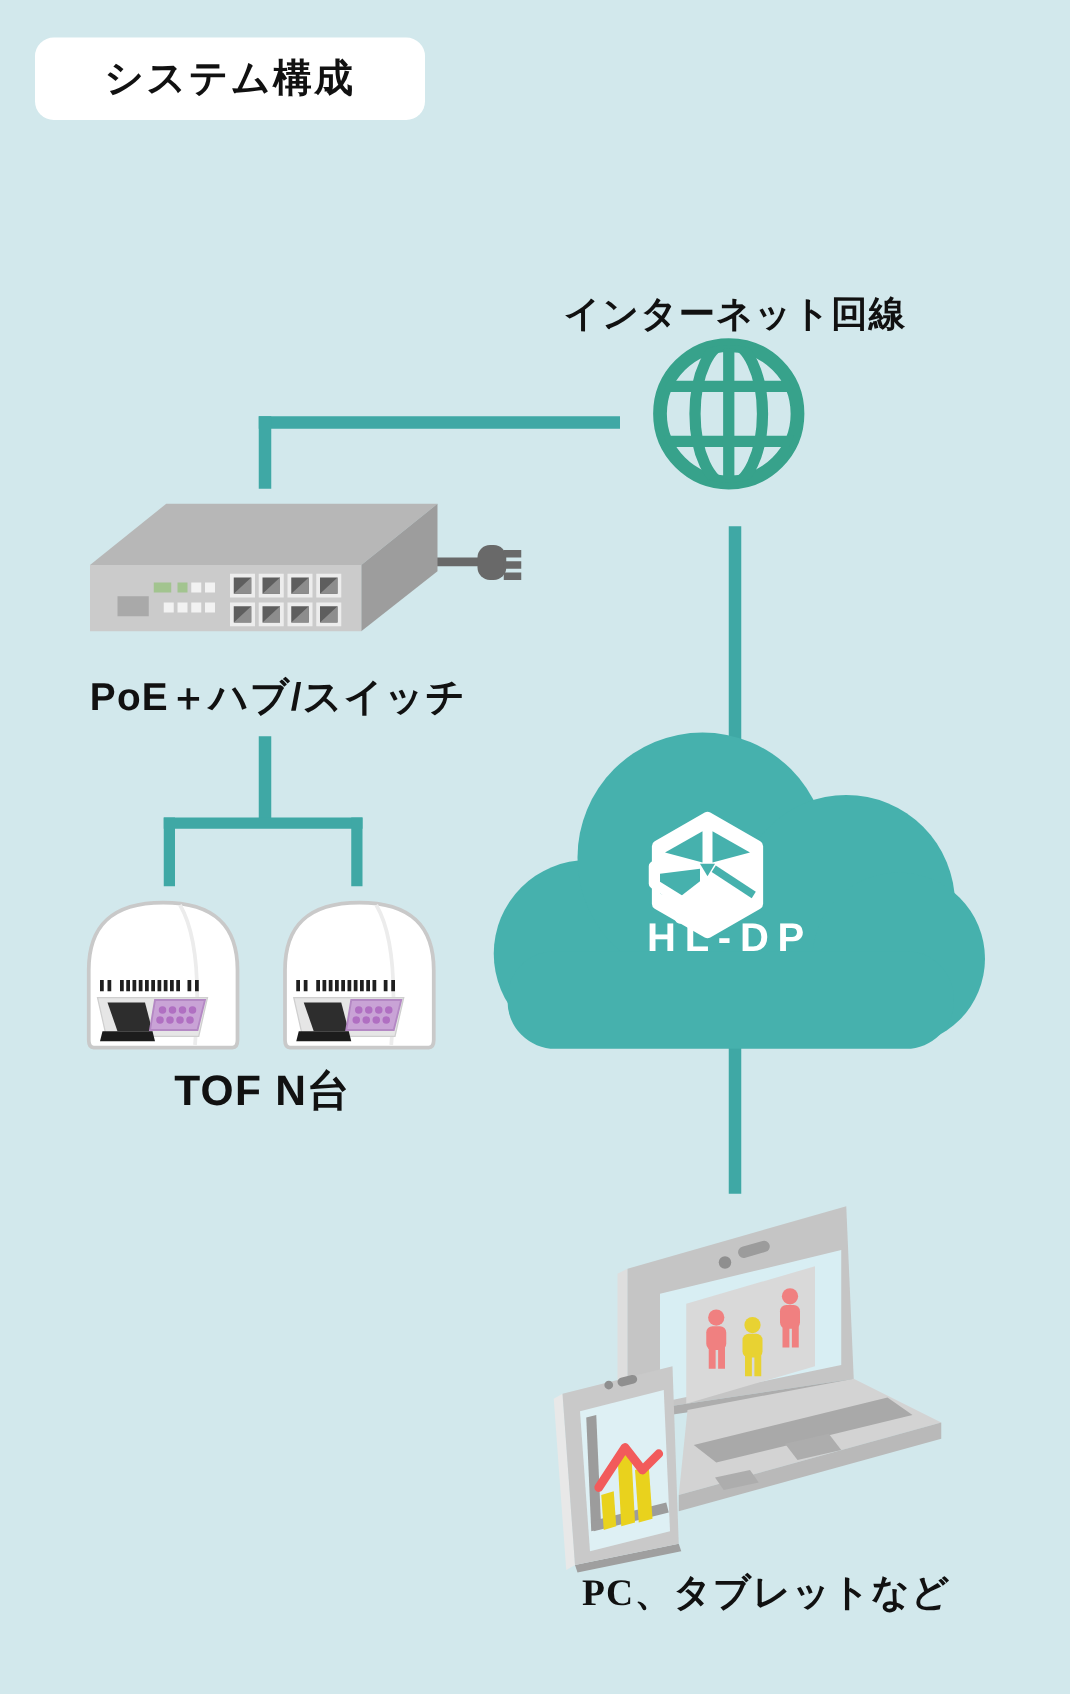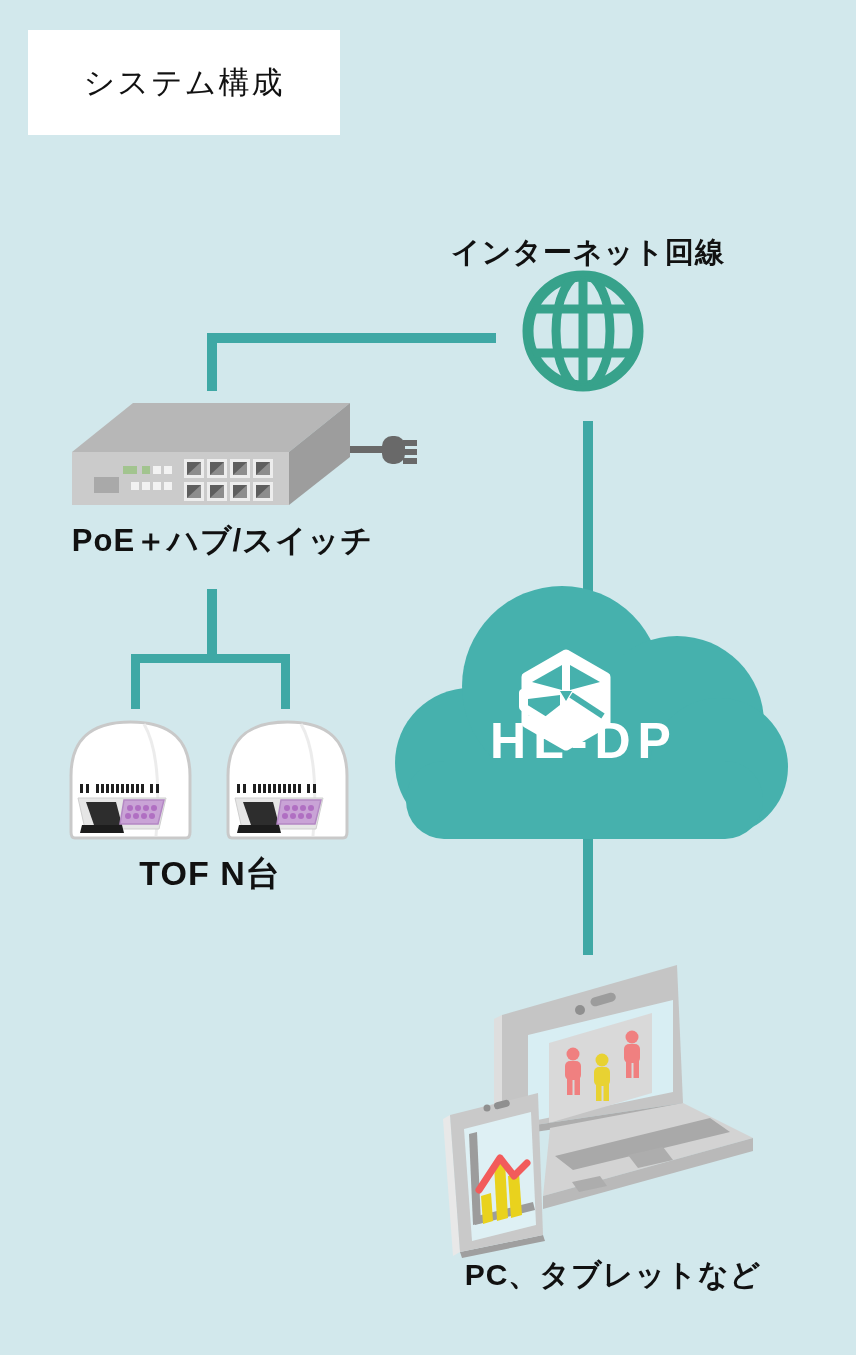--- a/index.html
+++ b/index.html
@@ -11,29 +11,30 @@
   }
   #diagram{position:relative;width:856px;height:1355px;background:var(--background,#d2e8ec);}
   .abs{position:absolute;}
   .conn{position:absolute;background:var(--connector,#3fa8a5);}
   .lbl{
     position:absolute;color:var(--text,#111);
     font-weight:bold;text-align:center;line-height:1.25;
     letter-spacing:1px;
   }
   .title-box{
-    position:absolute;left:28px;top:30px;width:312px;height:105px;
+    position:absolute;left:28px;top:30px;width:312px;height:66px;
     background:var(--title_box,#ffffff);
     display:flex;align-items:center;justify-content:center;
-    font-size:31px;font-weight:normal;color:var(--text,#111);
+    font-size:31px;font-weight:bold;color:var(--text,#111);
     letter-spacing:2px;
+    border-radius:15px;
   }
   .cloud-word{
-    position:absolute;left:458px;top:716px;width:252px;
-    text-align:center;color:#ffffff;font-size:50px;font-weight:bold;
+    position:absolute;left:458px;top:734px;width:252px;
+    text-align:center;color:#ffffff;font-size:32px;font-weight:bold;
     letter-spacing:7px;line-height:1;
   }
   .st-globe{stroke:var(--globe,#37a28b);}
   .fill-cloud{fill:var(--cloud,#46b1ad);}
   svg{display:block;}
 </style>
 </head>
 <body>
 
 <div id="diagram">
@@ -118,21 +119,21 @@
         <rect x="170" y="87" width="20" height="19" fill="#ededed"></rect>
           <rect x="173" y="90" width="14" height="13" fill="#5e5e5e"></rect>
           <polygon points="173,103 187,90 187,103" fill="#8d8d8d"></polygon>
         <rect x="193" y="87" width="20" height="19" fill="#ededed"></rect>
           <rect x="196" y="90" width="14" height="13" fill="#5e5e5e"></rect>
           <polygon points="196,103 210,90 210,103" fill="#8d8d8d"></polygon>
       </g>
     </g>
   </svg>
 
-  <div class="lbl" style="left:50px;top:522px;width:345px;font-size:31px;">PoE＋ハブ/スイッチ</div>
+  <div class="lbl" style="left:50px;top:539px;width:345px;font-size:31px;">PoE＋ハブ/スイッチ</div>
 
   <svg class="abs" style="left:66px;top:718px;" width="128" height="124" viewBox="0 0 128 124">
     <path d="M9,120 Q5,120 5,114 L5,58 C5,24 22,4 64.5,4 C107,4 124,24 124,58 L124,114 Q124,120 120,120 Z" fill="#ffffff" stroke="#c9c9c9" stroke-width="3"></path>
     <path d="M78,6 C92,30 94,70 90,118" fill="none" stroke="#ececec" stroke-width="3"></path>
     <g fill="#1f1f1f">
       <rect x="14" y="66" width="3" height="9"></rect>
         <rect x="20" y="66" width="3" height="9"></rect>
       <rect x="30" y="66" width="3" height="9"></rect>
         <rect x="35" y="66" width="3" height="9"></rect>
       <rect x="40" y="66" width="3" height="9"></rect>
@@ -275,15 +276,15 @@
         <polygon points="34,179 42,177 46,268 38,270" fill="#9c9c9c"></polygon>
         <polygon points="38,262 98,247 100,255 40,270" fill="#9c9c9c"></polygon>
         <polygon points="46,241 56,238 58,266 48,269" fill="var(--chart_bar_yellow,#e9d21d)"></polygon>
         <polygon points="59,209 70,206 73,263 62,266" fill="var(--chart_bar_yellow,#e9d21d)"></polygon>
         <polygon points="73,221 84,218 87,260 76,263" fill="var(--chart_bar_yellow,#e9d21d)"></polygon>
         <polyline points="44,235 65,203 79,221 92,208" fill="none" stroke="var(--chart_line_red,#f25b5b)" stroke-width="7" stroke-linecap="round" stroke-linejoin="round"></polyline>
       </g>
     </g>
   </svg>
 
-  <div class="lbl" style="left:455px;top:1256px;width:316px;font-size:30px;">PC、タブレットなど</div>
+  <div class="lbl" style="left:455px;top:1256px;width:316px;font-size:30px;font-family:Liberation Serif, serif;">PC、タブレットなど</div>
 
 </div>
 
 </body></html>

